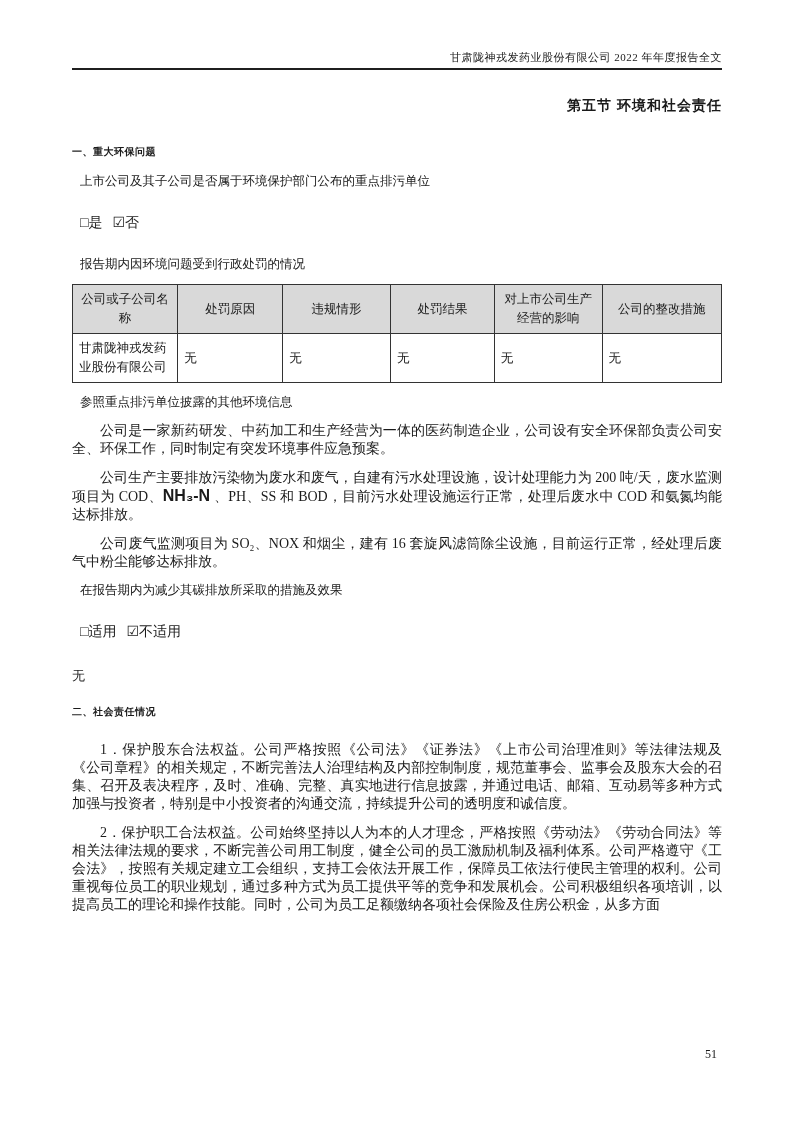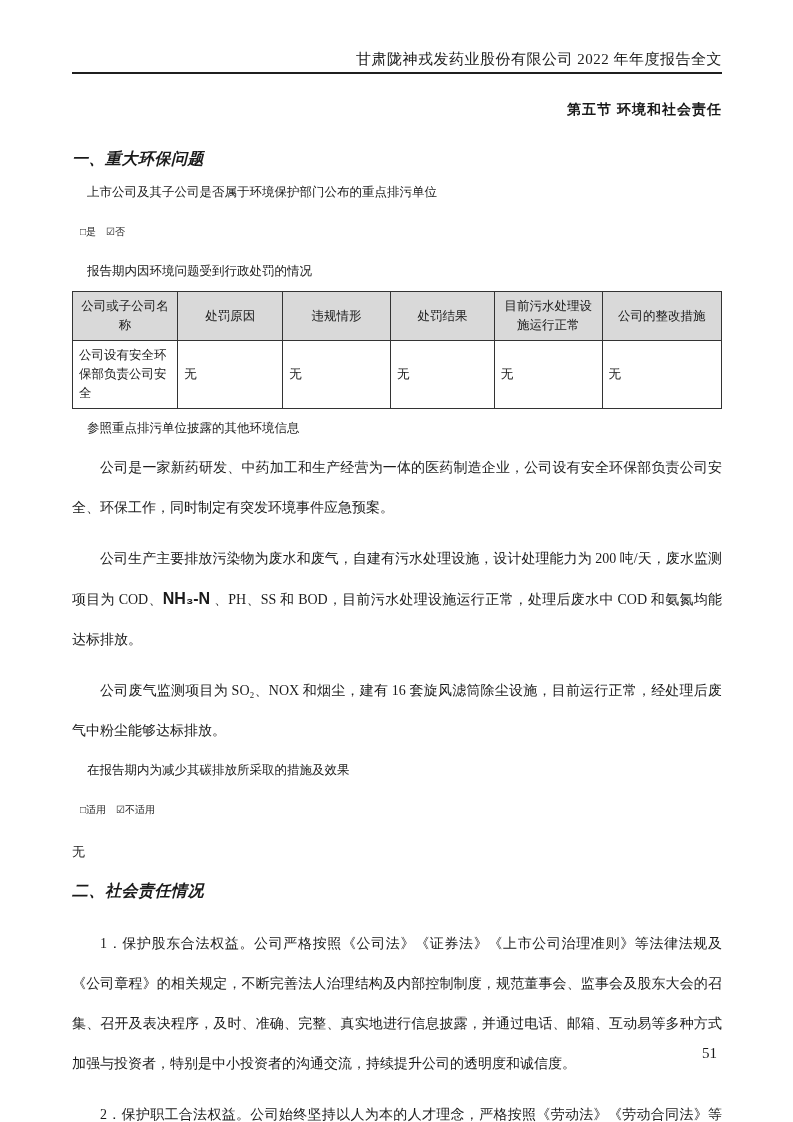--- a/index.html
+++ b/index.html
@@ -12,49 +12,48 @@
     font-family:"Liberation Serif","DejaVu Serif",serif;
     color:#1a1a1a;
   }
   .content { padding:0 71px 0 72px; }
 
   .header {
     padding-top:50px;
     padding-bottom:3px;
     border-bottom:2px solid #1f1f1f;
     text-align:right;
-    font-size:15px;
+    font-size:11px;
     letter-spacing:0.5px;
   }
 
   .doc-title {
     margin:27px 0 0 0;
     text-align:right;
     font-family:"Liberation Sans","DejaVu Sans",sans-serif;
     font-size:14px;
     font-weight:bold;
     letter-spacing:1px;
   }
 
   .sec-heading {
     margin:30px 0 14px 0;
     font-family:"Liberation Sans","DejaVu Sans",sans-serif;
-    font-size:16px;
+    font-size:10px;
     font-weight:bold;
     letter-spacing:0.5px;
-    font-style:italic;
   }
   .sec-heading.second { margin-top:20px; margin-bottom:22px; }
 
   .proc-line {
-    margin:11px 15px;
+    margin:11px 8px;
     font-size:12.5px;
     line-height:17px;
   }
-  .checkbox-line { margin:24px 0; font-size:10px;padding-left:8px; }
+  .checkbox-line { margin:24px 0; font-size:14px;padding-left:8px; }
   .checkbox-line .opt { margin-right:10px; }
 
   table.penalty {
     width:100%;
     border-collapse:collapse;
     margin:9px 0 10px 0;
     font-size:12.5px;
     border:1.5px solid #333;
     font-family:Liberation Serif, serif;
   }
@@ -74,35 +73,35 @@
     text-align:left;
     height:30px;
     line-height:19px;
   }
   col.c1 { width:16.2%; } col.c2 { width:16.2%; } col.c3 { width:16.6%; }
   col.c4 { width:16.0%; } col.c5 { width:16.6%; } col.c6 { width:18.4%; }
 
   p.body-para {
     margin:11px 0;
     font-size:14px;
-    line-height:40px;
+    line-height:18px;
     text-align:justify;
     text-indent:2em;
   }
   .sans-chem {
     font-family:"Liberation Sans","DejaVu Sans",sans-serif;
     font-weight:bold;
     font-size:16px;
   }
   .none-line { margin:26px 0 18px 0; font-size:13px; }
 
   .page-number {
     position:absolute;
     right:76px; bottom:60px;
-    font-size:15px;
+    font-size:12px;
   }
 </style>
 </head>
 <body>
 
 <div class="page">
   <div class="content">
 
     <div class="header">
       <span>甘肃陇神戎发药业股份有限公司 2022 年年度报告全文</span>
@@ -128,27 +127,27 @@
           <col class="c4">
           <col class="c5">
           <col class="c6">
       </colgroup>
       <thead>
         <tr>
           <th>公司或子公司名称</th>
           <th>处罚原因</th>
           <th>违规情形</th>
           <th>处罚结果</th>
-          <th>目前污水处理设施运行正常</th>
+          <th>对上市公司生产经营的影响</th>
           <th>公司的整改措施</th>
         </tr>
       </thead>
       <tbody>
         <tr>
-          <td>公司设有安全环保部负责公司安全</td>
+          <td>甘肃陇神戎发药业股份有限公司</td>
           <td>无</td>
           <td>无</td>
           <td>无</td>
           <td>无</td>
           <td>无</td>
         </tr>
       </tbody>
     </table>
 
     <div class="proc-line">参照重点排污单位披露的其他环境信息</div>

